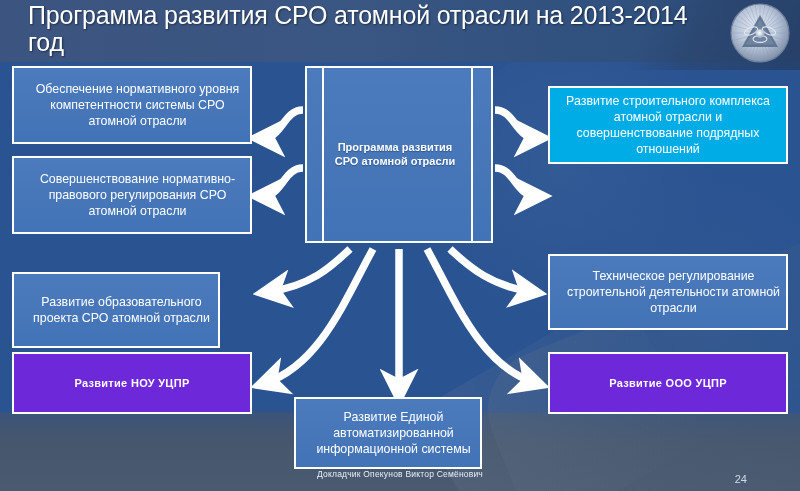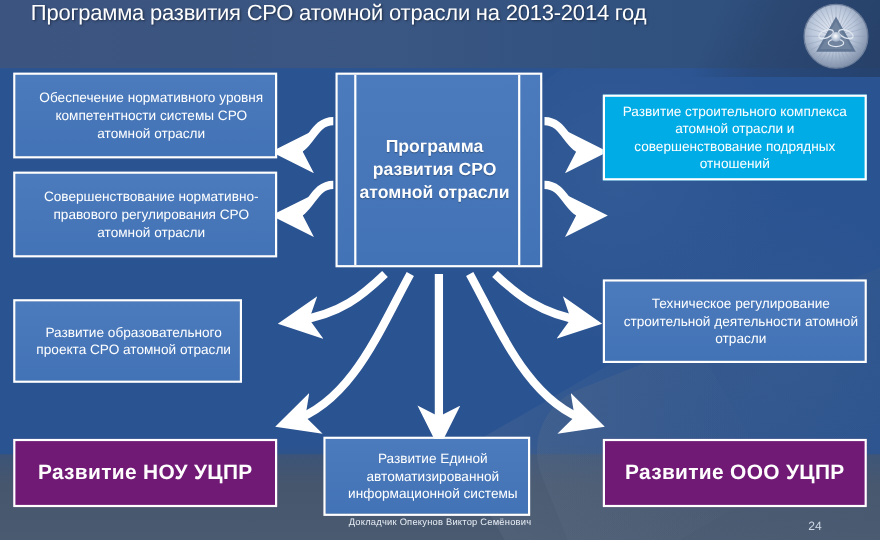--- a/index.html
+++ b/index.html
@@ -32,51 +32,51 @@
      background:linear-gradient(120deg,rgba(108,124,146,.22),rgba(70,92,120,0));
      transform:rotate(-30deg);}
   .bg-orb{position:absolute;right:60px;top:40px;width:300px;height:300px;border-radius:50%;
      background:radial-gradient(circle at 40% 40%,rgba(70,108,160,.30),rgba(42,83,145,0) 62%);}
   .bg-orb2{position:absolute;right:-40px;top:150px;width:260px;height:300px;border-radius:50%;
      background:radial-gradient(circle at 50% 50%,rgba(58,96,150,.25),rgba(42,83,145,0) 65%);}
 
   
   .title{
     position:absolute;left:28px;top:2px;width:660px;
-    color:#ffffff;font-size:20px;line-height:1.08;font-weight:400;
+    color:#ffffff;font-size:25px;line-height:1.08;font-weight:400;
     text-shadow:1px 1px 2px rgba(0,0,0,.45);
     letter-spacing:-.2px;
   }
   
   .logo{position:absolute;right:9px;top:2px;width:62px;height:62px;}
   
   .box{
     position:absolute;box-sizing:border-box;
     border:2px solid #ffffff;
     color:#ffffff;
     display:flex;align-items:center;justify-content:center;text-align:center;
     font-size:12.4px;line-height:1.3;
     padding:3px 5px;
   }
   .box.plain{background:linear-gradient(180deg,#4b7bbd 0%,#4777b9 50%,#4273b6 100%);padding-left:16px;}
-  .box.cyan{background:#701a75;font-weight:bold;font-size:19px;letter-spacing:.3px;margin-top:47px;}
+  .box.cyan{background:#6d28d9;font-weight:bold;font-size:11px;letter-spacing:.3px;}
   .box-text{display:block;}
 
   
   .hub{
     position:absolute;left:305px;top:66px;width:188px;height:177px;
     box-sizing:border-box;border:2px solid #ffffff;
     background:linear-gradient(180deg,#4b7bbd 0%,#4777b9 50%,#4273b6 100%);
   }
   .hub .divider{position:absolute;top:0;bottom:0;width:2px;background:#ffffff;}
   .hub .d1{left:15px;}
   .hub .d2{left:164px;}
   .hub-label{
     position:absolute;left:18px;right:26px;top:50%;transform:translateY(-50%);
-    text-align:center;color:#ffffff;font-weight:bold;font-size:16px;line-height:1.32;
+    text-align:center;color:#ffffff;font-weight:bold;font-size:11px;line-height:1.32;
     text-shadow:0 1px 1px rgba(0,0,0,.3);
   }
 
   
   .arrows{position:absolute;inset:0;pointer-events:none;}
 
   
   .footer{
     position:absolute;left:0;bottom:12px;width:100%;text-align:center;
     color:#e8eef6;font-size:8.5px;letter-spacing:.2px;

